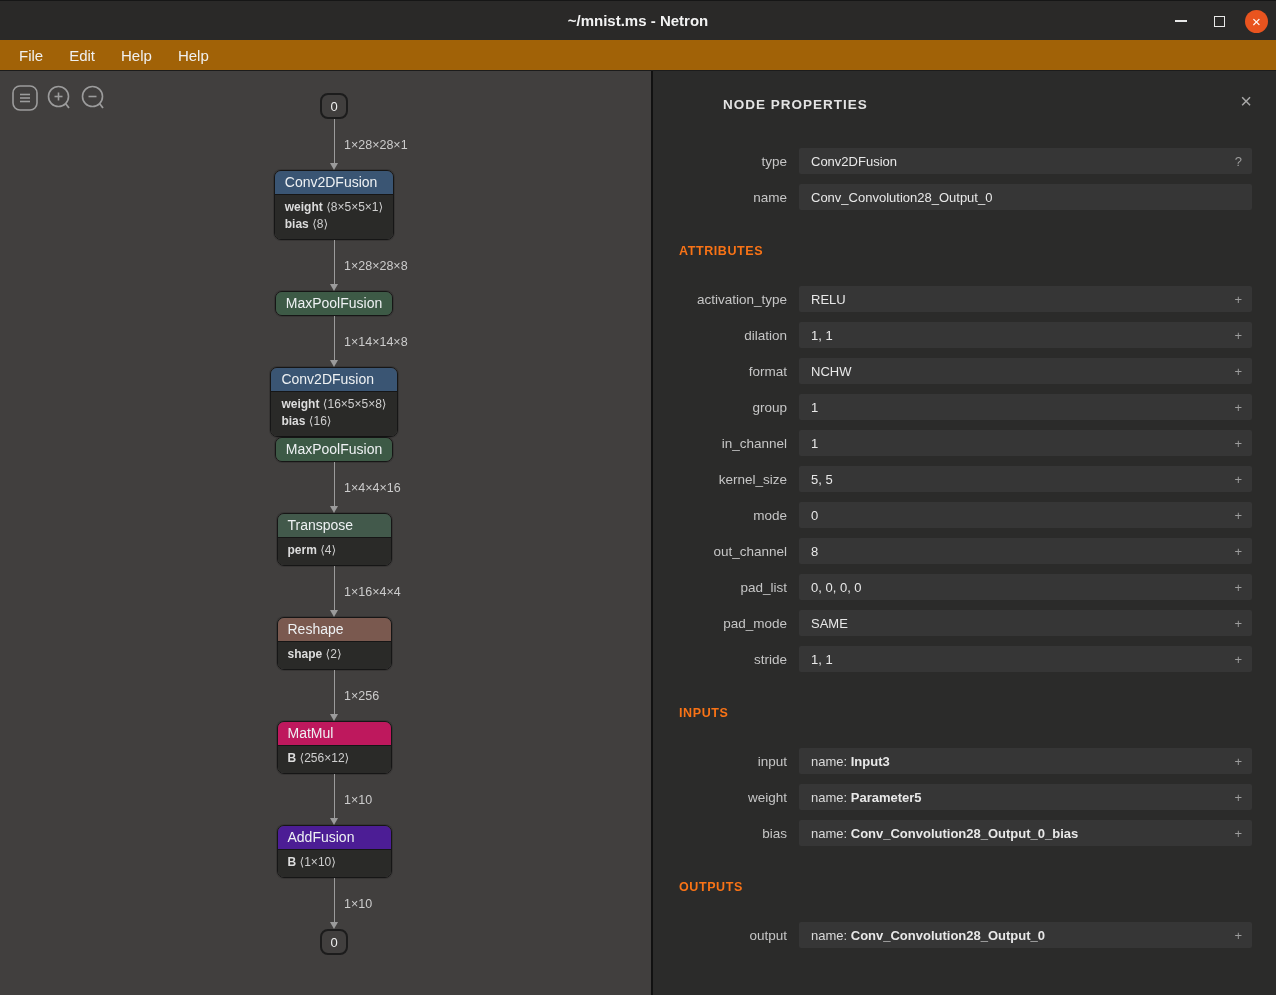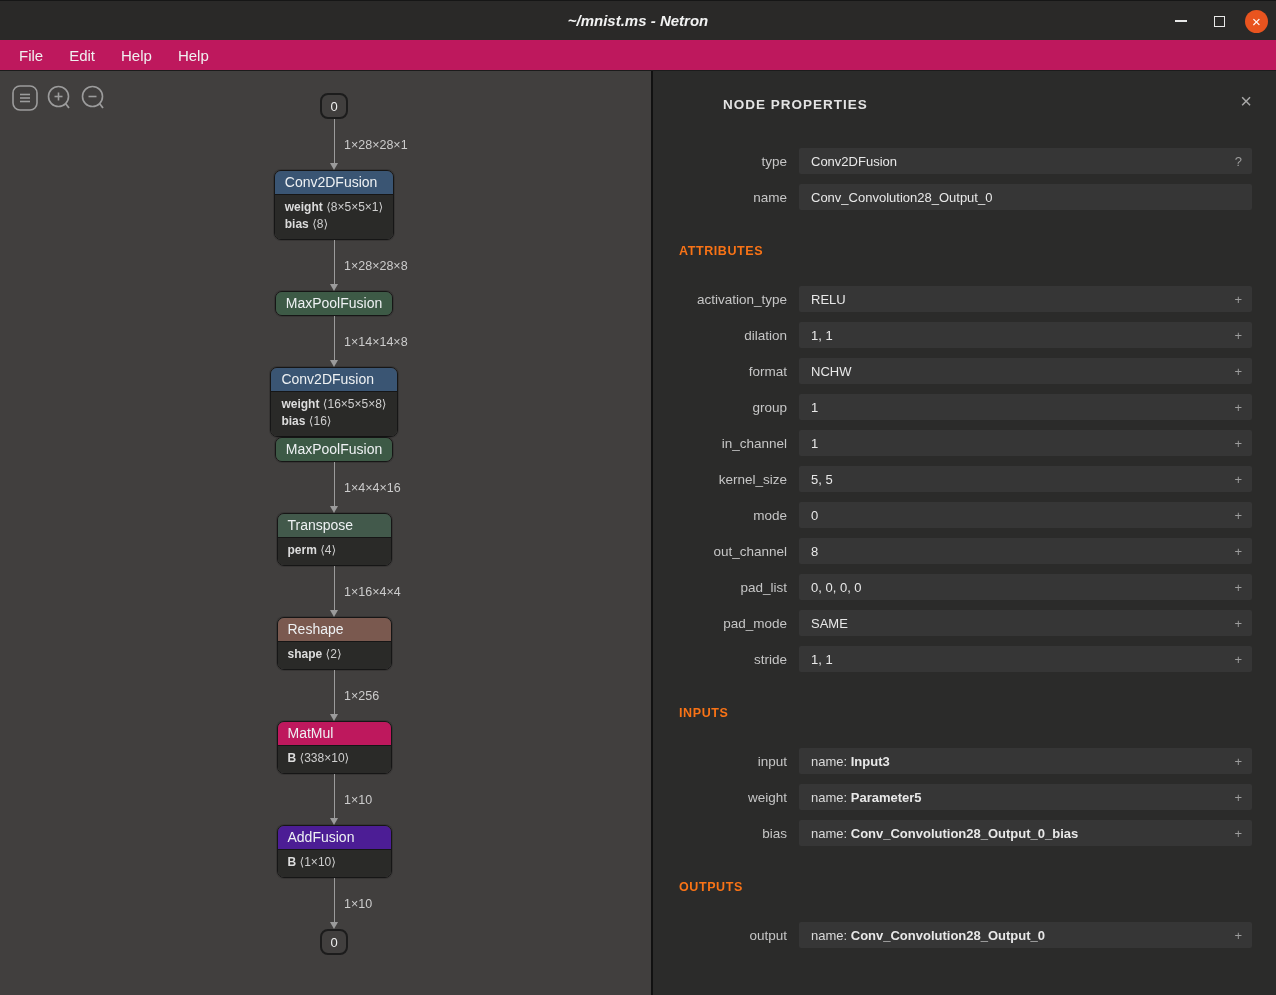--- a/index.html
+++ b/index.html
@@ -1,29 +1,29 @@
 <!DOCTYPE html>
 <html><head>
 <meta charset="utf-8">
 <style>
   * { margin:0; padding:0; box-sizing:border-box; }
   html,body { width:1276px; height:995px; background:#1d1d1d; font-family:"Liberation Sans", sans-serif; }
   .window { width:1276px; height:995px; display:flex; flex-direction:column; overflow:hidden; }
 
   
   .titlebar { height:40px; background:#2a2928; border-top:1px solid #161616; display:flex; align-items:center; position:relative; flex:none; }
-  .titlebar-title { position:absolute; left:0; right:0; text-align:center; color:#f2f2f2; font-size:15px; font-weight:bold;font-style:italic; }
+  .titlebar-title { position:absolute; left:0; right:0; text-align:center; color:#f2f2f2; font-size:15px; font-weight:bold; }
   .win-controls { position:absolute; right:8px; top:0; height:40px; display:flex; align-items:center; gap:14px; }
   .btn-min, .btn-max { width:24px; height:24px; display:flex; align-items:center; justify-content:center; cursor:default; }
   .btn-min span { width:12px; height:2px; background:#e8e8e8; display:block; }
   .btn-max span { width:11px; height:11px; border:1.5px solid #e8e8e8; display:block; }
   .btn-close { width:23px; height:23px; border-radius:50%; display:flex; align-items:center; justify-content:center; color:#ffffff; font-size:15px; line-height:1; cursor:default; }
 
   
-  .menubar { height:31px; background:#be185d; border-bottom:1px solid #1c1c1c; display:flex; align-items:center; padding-left:8px; gap:4px; flex:none; }
+  .menubar { height:31px; background:#a16207; border-bottom:1px solid #1c1c1c; display:flex; align-items:center; padding-left:8px; gap:4px; flex:none; }
   .menu-item { color:#f0f0f0; font-size:15px; padding:3px 11px; border-radius:3px; }
 
   
   .content { flex:1; display:flex; min-height:0; }
 
   
   .graph-pane { width:651px; background:#413f3e; position:relative; overflow:hidden; flex:none; }
   .toolbar { position:absolute; top:14px; left:12px; display:flex; gap:8px; z-index:5; }
   .tool-btn { width:26px; height:26px; color:#9c9c9c; display:flex; align-items:center; justify-content:center; cursor:default; }
   .tool-btn svg { display:block; }
@@ -184,21 +184,21 @@
 
         <div class="gedge">
           <div class="gedge-line"></div>
           <div class="gedge-arrow"></div>
           <span class="gedge-label">1×256</span>
         </div>
 
         <div class="gnode">
           <div class="gnode-header" style="background-color: #be185d;">MatMul</div>
           <div class="gnode-body">
-            <div class="gnode-row"><span class="k">B</span> <span class="v">⟨338×10⟩</span></div>
+            <div class="gnode-row"><span class="k">B</span> <span class="v">⟨256×12⟩</span></div>
           </div>
         </div>
 
         <div class="gedge">
           <div class="gedge-line"></div>
           <div class="gedge-arrow"></div>
           <span class="gedge-label">1×10</span>
         </div>
 
         <div class="gnode">

